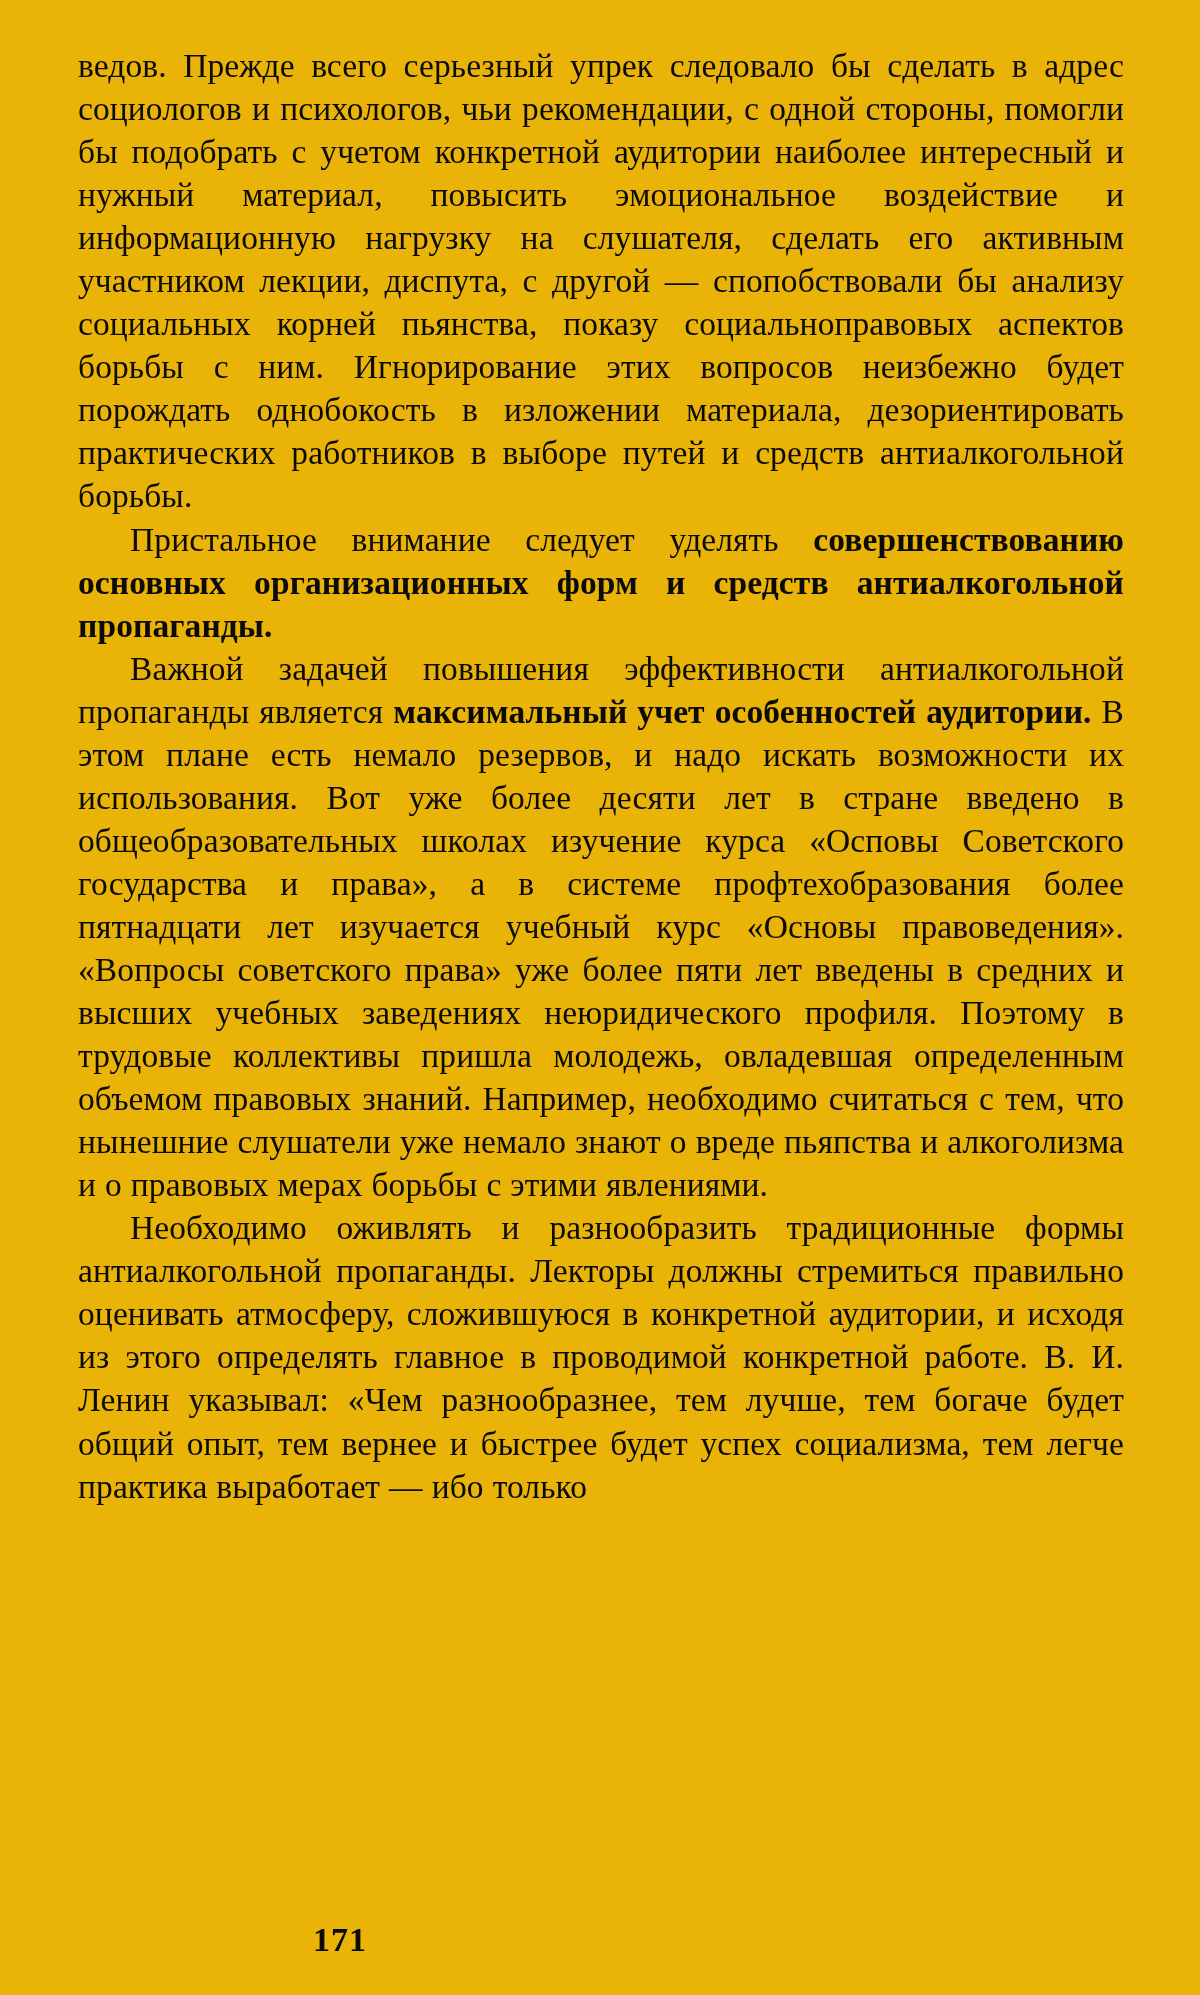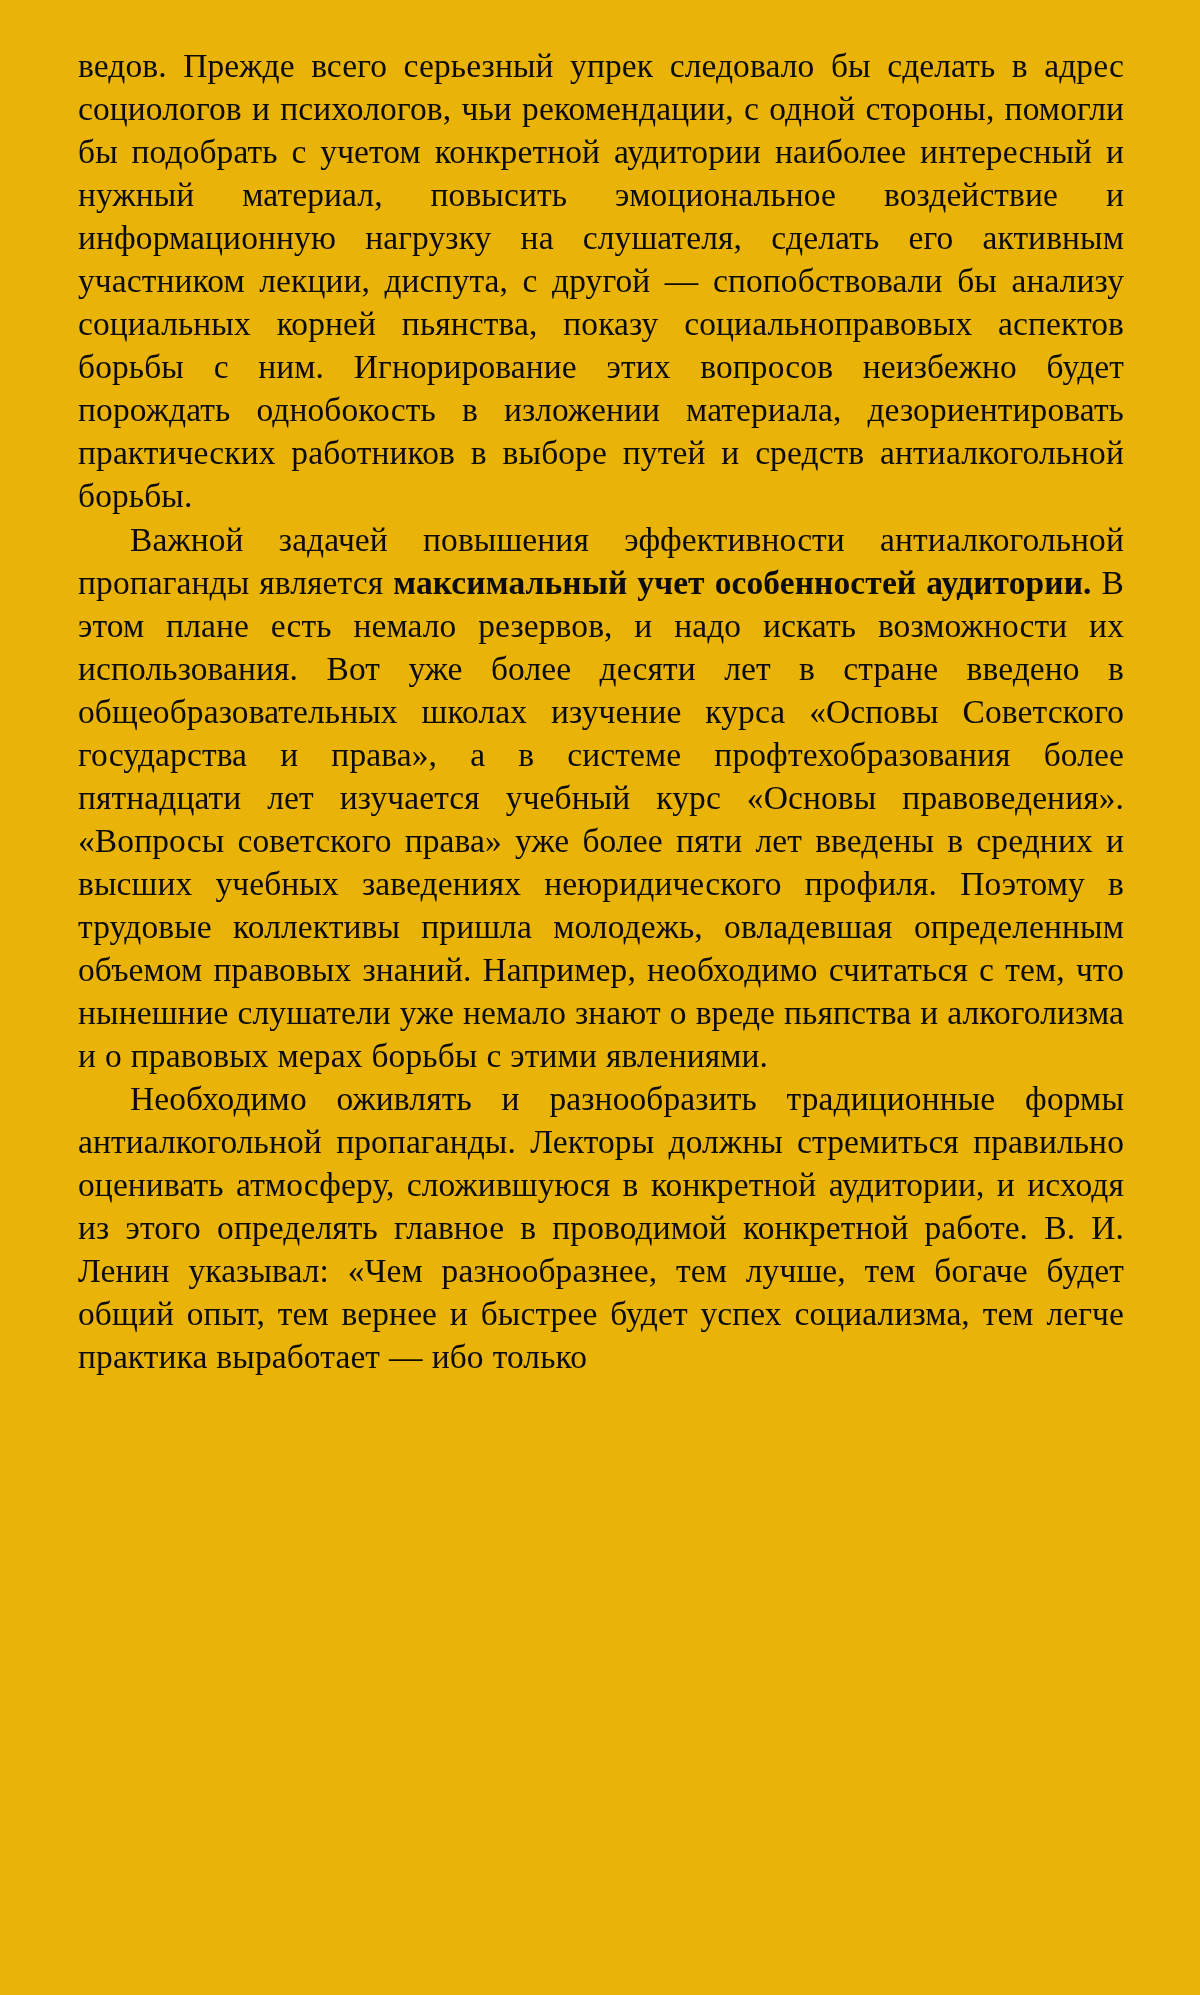--- a/index.html
+++ b/index.html
@@ -56,16 +56,18 @@
     display: inline-block;
     margin-left: -520px;
   }
 </style>
 </head>
 <body>
 
 <div class="page">
   <div class="textblock" id="body-text">
       <p><span>ведов. Прежде всего серьезный упрек следовало бы сделать в адрес социологов и психологов, чьи рекомендации, с одной стороны, помогли бы подобрать с учетом конкретной аудитории наиболее интересный и нужный материал, повысить эмоциональное воздействие и информационную нагрузку на слушателя, сделать его активным участником лекции, диспута, с другой — спопобствовали бы анализу социальных корней пьянства, показу социальноправовых аспектов борьбы с ним. Игнорирование этих вопросов неизбежно будет порождать однобокость в изложении материала, дезориентировать практических работников в выборе путей и средств антиалкогольной борьбы.</span></p>
+      <p class="indent"><span>Пристальное внимание следует уделять </span><b>совершенствованию основных организационных форм и средств антиалкогольной пропаганды.</b></p>
       <p class="indent"><span>Важной задачей повышения эффективности антиалкогольной пропаганды является </span><b>максимальный учет особенностей аудитории.</b><span> В этом плане есть немало резервов, и надо искать возможности их использования. Вот уже более десяти лет в стране введено в общеобразовательных школах изучение курса «Осповы Советского государства и права», а в системе профтехобразования более пятнадцати лет изучается учебный курс «Основы правоведения». «Вопросы советского права» уже более пяти лет введены в средних и высших учебных заведениях неюридического профиля. Поэтому в трудовые коллективы пришла молодежь, овладевшая определенным объемом правовых знаний. Например, необходимо считаться с тем, что нынешние слушатели уже немало знают о вреде пьяпства и алкоголизма и о правовых мерах борьбы с этими явлениями.</span></p>
       <p class="indent"><span>Необходимо оживлять и разнообразить традиционные формы антиалкогольной пропаганды. Лекторы должны стремиться правильно оценивать атмосферу, сложившуюся в конкретной аудитории, и исходя из этого определять главное в проводимой конкретной работе. В. И. Ленин указывал: «Чем разнообразнее, тем лучше, тем богаче будет общий опыт, тем вернее и быстрее будет успех социализма, тем легче практика выработает — ибо только</span></p>
     </div>
+  <div class="pagenum"><span>171</span></div>
 </div>
 
 </body></html>

